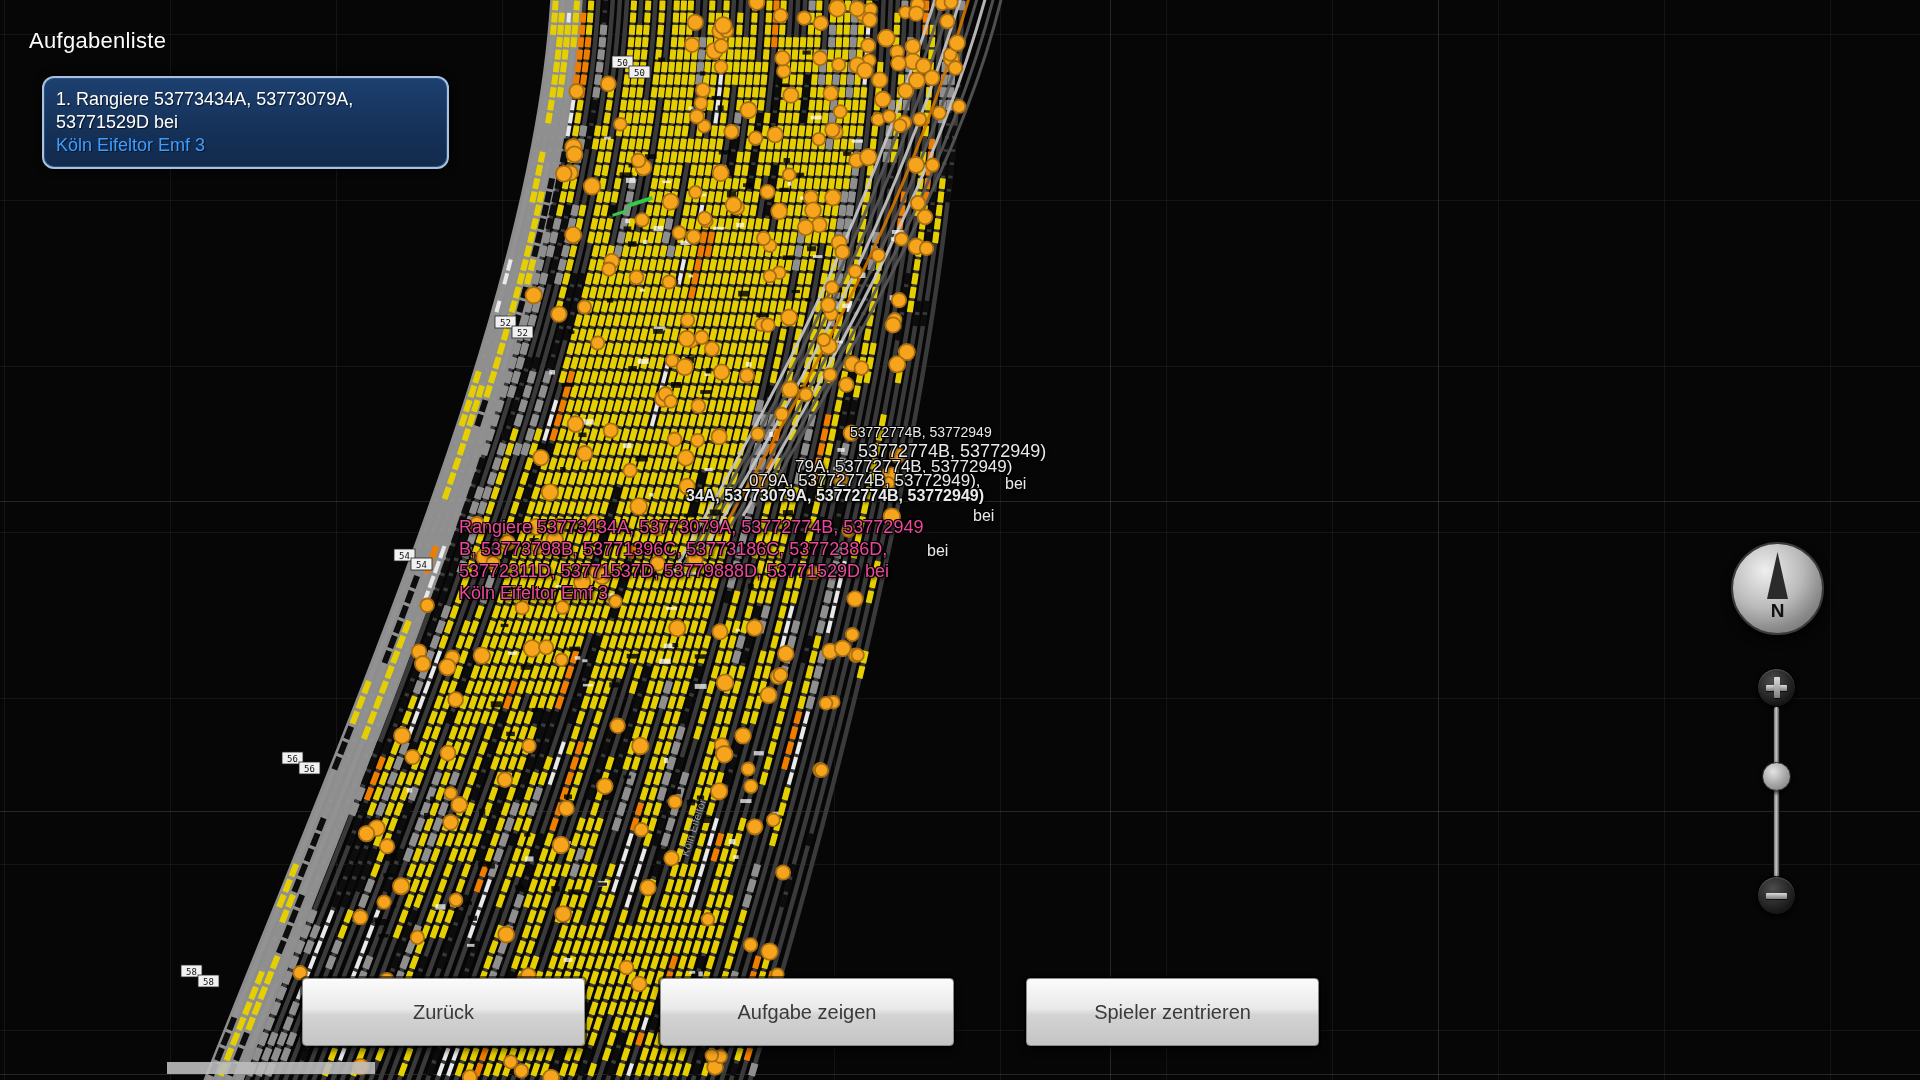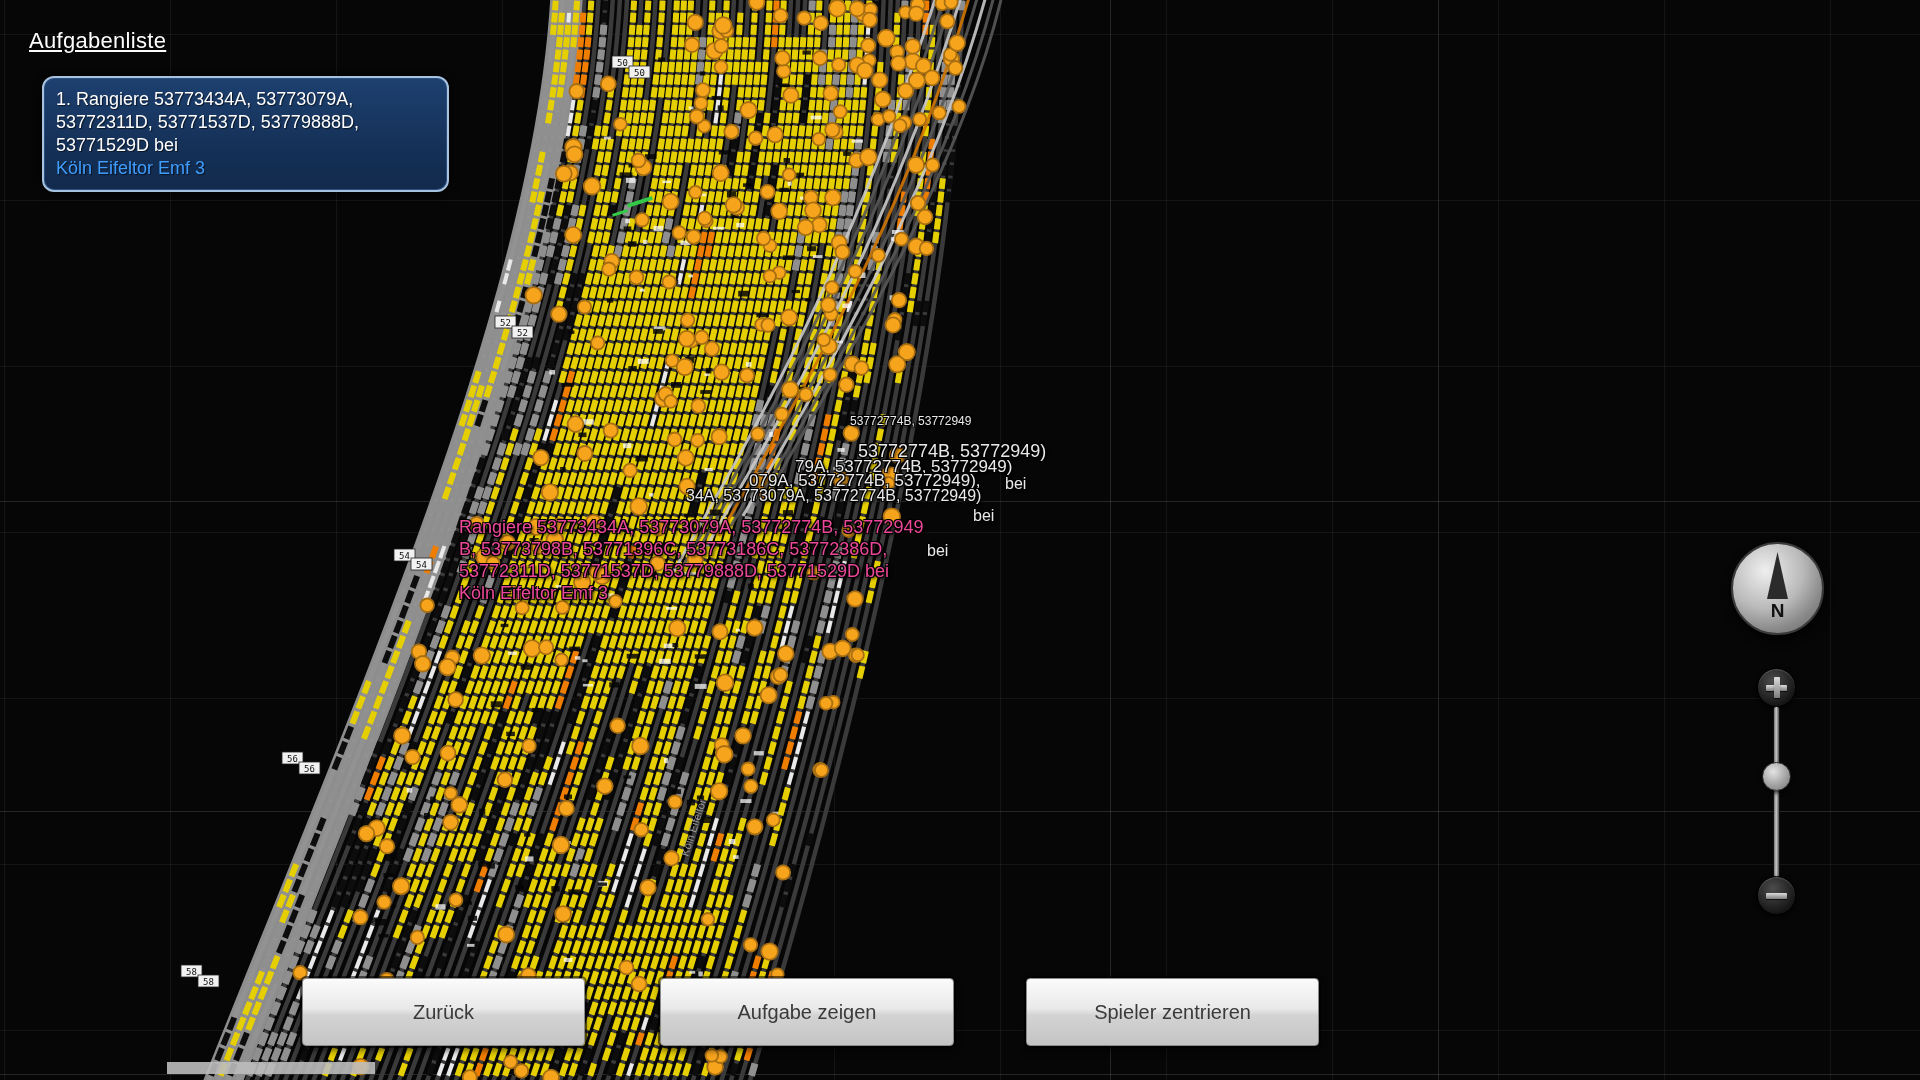--- a/index.html
+++ b/index.html
@@ -26,21 +26,21 @@
     position:absolute;color:#e9e9e9;white-space:nowrap;
     text-shadow:1px 1px 0 #000,-1px -1px 0 #000,1px -1px 0 #000,-1px 1px 0 #000,2px 2px 3px #000;
   }
   #map-task-label{
     position:absolute;left:459px;top:516px;font-size:18px;line-height:22px;color:#ec4899;
     text-shadow:1px 1px 0 #000,-1px -1px 0 #000,1px -1px 0 #000,-1px 1px 0 #000,2px 2px 3px #000;
   }
   #map-task-label div{white-space:nowrap;}
 
   
-  #task-title{position:absolute;left:29px;top:28px;font-size:22px;color:#fdfdfd;letter-spacing:0.3px;text-decoration:underline;}
+  #task-title{position:absolute;left:29px;top:28px;font-size:22px;color:#fdfdfd;letter-spacing:0.3px;}
   #task-panel{
     position:absolute;left:17px;top:76px;width:407px;box-sizing:border-box;
     padding:10px 12px;border-radius:12px;
     background:linear-gradient(180deg,#1d4070 0%,#153158 60%,#122a4c 100%);
     border:2px solid #a7c2de;
     box-shadow:inset 0 0 0 1px #2a4e80, 0 0 8px rgba(0,0,0,0.85);
     font-size:18px;line-height:23px;color:#fff;
     text-shadow:1px 1px 1px rgba(0,0,0,0.6);
     cursor:pointer;
     margin-left:25px;
@@ -585,41 +585,40 @@
     <rect x="299" y="762" width="21" height="12" fill="#f1f1f1" stroke="#222" stroke-width="0.8"></rect>
     <text x="309.5" y="771.5" text-anchor="middle" font-size="9" fill="#111" font-family="&quot;DejaVu Sans Mono&quot;, monospace">56</text>
     <rect x="181" y="965" width="21" height="12" fill="#f1f1f1" stroke="#222" stroke-width="0.8"></rect>
     <text x="191.5" y="974.5" text-anchor="middle" font-size="9" fill="#111" font-family="&quot;DejaVu Sans Mono&quot;, monospace">58</text>
     <rect x="198" y="975" width="21" height="12" fill="#f1f1f1" stroke="#222" stroke-width="0.8"></rect>
     <text x="208.5" y="984.5" text-anchor="middle" font-size="9" fill="#111" font-family="&quot;DejaVu Sans Mono&quot;, monospace">58</text>
     <text x="688" y="857" fill="#9a9a9a" font-size="11" font-family="&quot;Liberation Sans&quot;, sans-serif" transform="rotate(-72 688 857)">Köln Eifeltor</text>
   </svg>
 
 <div id="map-labels">
-    <span class="map-label" style="left: 850px; top: 414px; font-size: 12px;">53772774B, 53772949</span>
+    <span class="map-label" style="left: 850px; top: 424px; font-size: 14px;">53772774B, 53772949</span>
     <span class="map-label" style="left: 858px; top: 441px; font-size: 18px;">53772774B, 53772949)</span>
     <span class="map-label" style="left: 795px; top: 457px; font-size: 17px;">79A, 53772774B, 53772949)</span>
     <span class="map-label" style="left: 749px; top: 471px; font-size: 17px;">079A, 53772774B, 53772949),</span>
     <span class="map-label" style="left: 1005px; top: 475px; font-size: 16px;">bei</span>
-    <span class="map-label" style="left: 686px; top: 487px; font-size: 16px;">34A, 53773079A, 53772774B, 53772949)</span>
+    <span class="map-label" style="left: 686px; top: 487px; font-size: 16px; font-weight: bold;">34A, 53773079A, 53772774B, 53772949)</span>
     <span class="map-label" style="left: 973px; top: 507px; font-size: 16px;">bei</span>
     <span class="map-label" style="left: 927px; top: 542px; font-size: 16px;">bei</span>
   </div>
 
 <div id="map-task-label">
   <div>Rangiere 53773434A, 53773079A, 53772774B, 53772949</div>
   <div>B, 53773798B, 53771396C, 53773186C, 53772386D,</div>
   <div>53772311D, 53771537D, 53779888D, 53771529D bei</div>
   <div>Köln Eifeltor Emf 3</div>
 </div>
 
 <div id="task-title">Aufgabenliste</div>
 <div id="task-panel">
   <div class="tline">1. Rangiere 53773434A, 53773079A,</div>
-  <div class="tline">53772311D, 53771537D, 53779888D,</div>
   <div class="tline">53771529D bei</div>
   <div class="tlink">Köln Eifeltor Emf 3</div>
 </div>
 
 <div id="compass">
   <svg width="89" height="89" viewBox="0 0 89 89">
     <polygon points="44.5,8 34,55 55,55" fill="#2b2b2b"></polygon>
   </svg>
   <span class="cardinal">N</span>
 </div>

